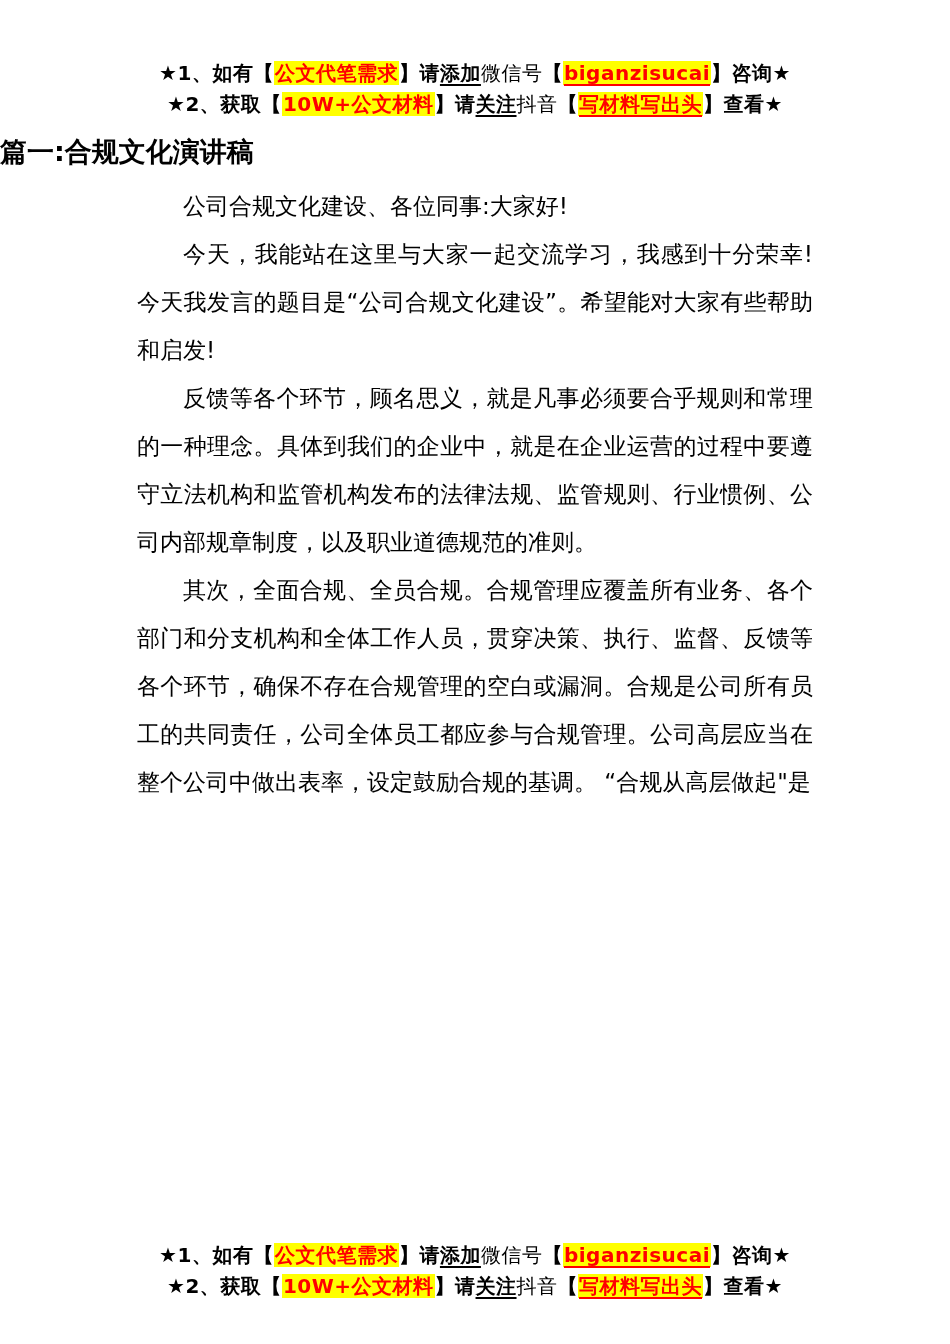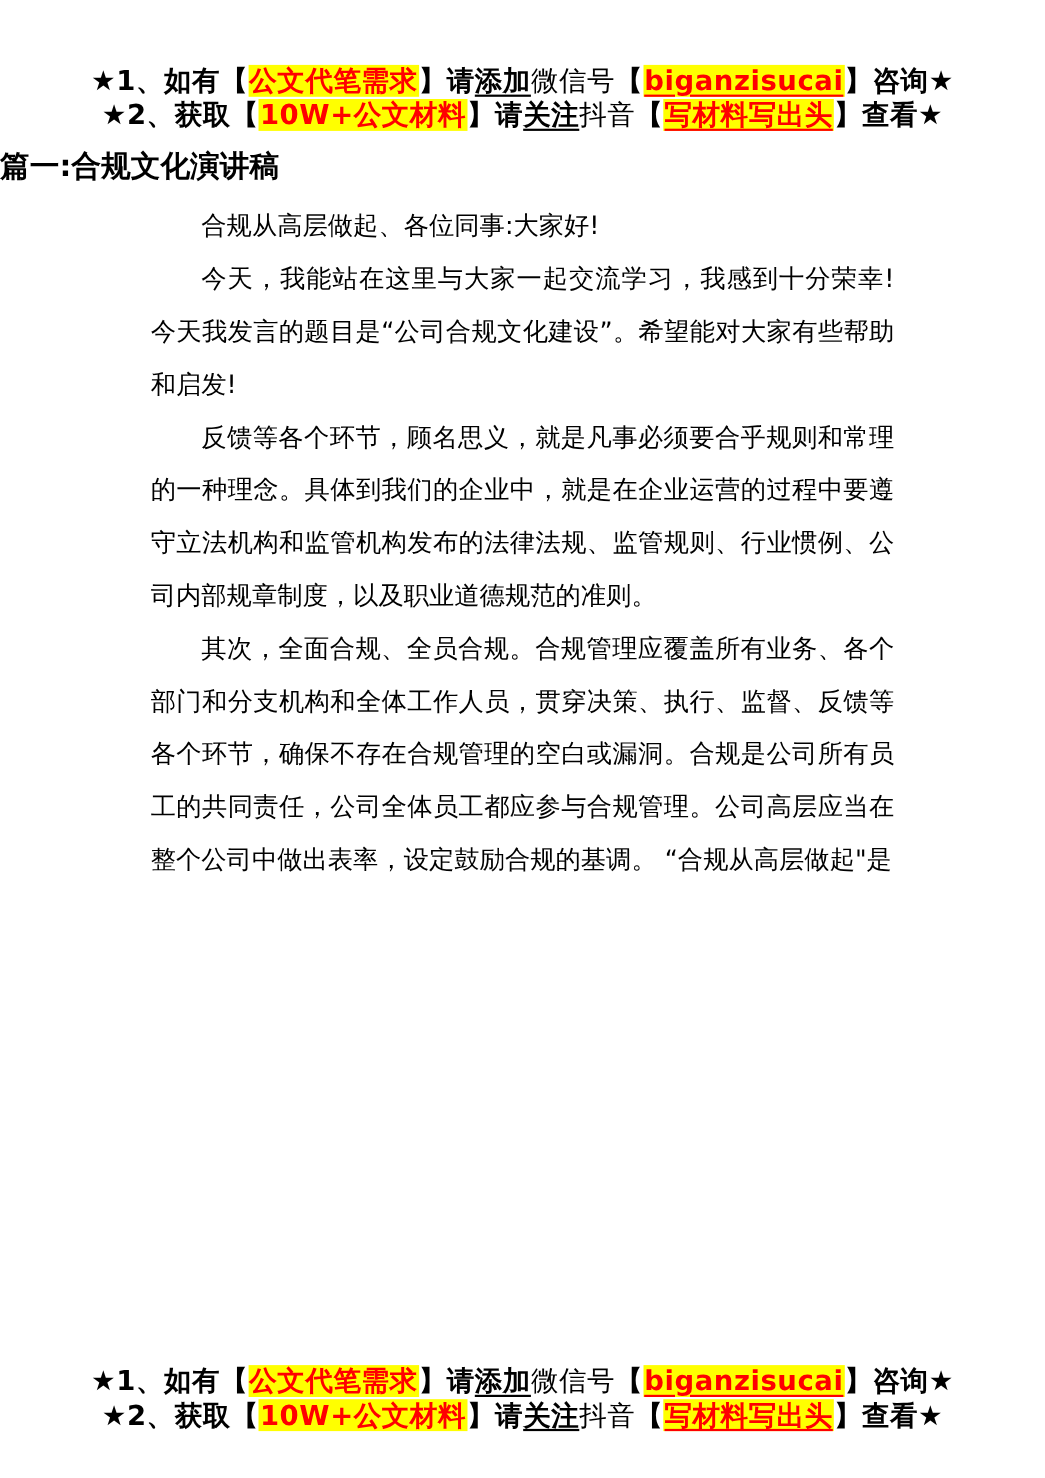--- a/index.html
+++ b/index.html
@@ -13,21 +13,21 @@
     height: 1344px;
     margin: 0 auto;
     background: var(--page-bg, #ffffff);
     color: var(--text-color, #000000);
     font-family: "DejaVu Sans", sans-serif;
     overflow: hidden;
   }
   
   .banner {
     text-align: center;
-    font-size: 25px;
+    font-size: 20px;
     line-height: 31px;
     font-weight: bold;
     letter-spacing: 0.5px;
     white-space: nowrap;
   }
   .banner-top { padding-top: 58px; }
   .banner-bottom {
     position: absolute;
     top: 1240px;
     left: 0;
@@ -89,21 +89,21 @@
 <div class="page">
 
   <div class="banner banner-top" id="banner-top">
       <div class="banner-line"><span class="seg-bold">★1、如有【</span><span class="seg-red-highlight">公文代笔需求</span><span class="seg-bold">】请</span><span class="seg-bold-underline">添加</span><span class="seg-regular">微信号</span><span class="seg-bold">【</span><span class="seg-red-highlight-underline">biganzisucai</span><span class="seg-bold">】咨询★</span></div>
       <div class="banner-line"><span class="seg-bold">★2、获取【</span><span class="seg-red-highlight">10W+公文材料</span><span class="seg-bold">】请</span><span class="seg-bold-underline">关注</span><span class="seg-regular">抖音</span><span class="seg-bold">【</span><span class="seg-red-highlight-underline">写材料写出头</span><span class="seg-bold">】查看★</span></div>
     </div>
 
   <h1 class="doc-title">篇一:合规文化演讲稿</h1>
 
   <div class="content" id="content">
-      <p class="para">合规从高层做起、各位同事:大家好!</p>
+      <p class="para">公司合规文化建设、各位同事:大家好!</p>
       <p class="para">今天，我能站在这里与大家一起交流学习，我感到十分荣幸!今天我发言的题目是“公司合规文化建设”。希望能对大家有些帮助和启发!</p>
       <p class="para">反馈等各个环节，顾名思义，就是凡事必须要合乎规则和常理的一种理念。具体到我们的企业中，就是在企业运营的过程中要遵守立法机构和监管机构发布的法律法规、监管规则、行业惯例、公司内部规章制度，以及职业道德规范的准则。</p>
       <p class="para">其次，全面合规、全员合规。合规管理应覆盖所有业务、各个部门和分支机构和全体工作人员，贯穿决策、执行、监督、反馈等各个环节，确保不存在合规管理的空白或漏洞。合规是公司所有员工的共同责任，公司全体员工都应参与合规管理。公司高层应当在整个公司中做出表率，设定鼓励合规的基调。 “合规从高层做起"是</p>
     </div>
 
   <div class="banner banner-bottom" id="banner-bottom">
       <div class="banner-line"><span class="seg-bold">★1、如有【</span><span class="seg-red-highlight">公文代笔需求</span><span class="seg-bold">】请</span><span class="seg-bold-underline">添加</span><span class="seg-regular">微信号</span><span class="seg-bold">【</span><span class="seg-red-highlight-underline">biganzisucai</span><span class="seg-bold">】咨询★</span></div>
       <div class="banner-line"><span class="seg-bold">★2、获取【</span><span class="seg-red-highlight">10W+公文材料</span><span class="seg-bold">】请</span><span class="seg-bold-underline">关注</span><span class="seg-regular">抖音</span><span class="seg-bold">【</span><span class="seg-red-highlight-underline">写材料写出头</span><span class="seg-bold">】查看★</span></div>
     </div>
 

